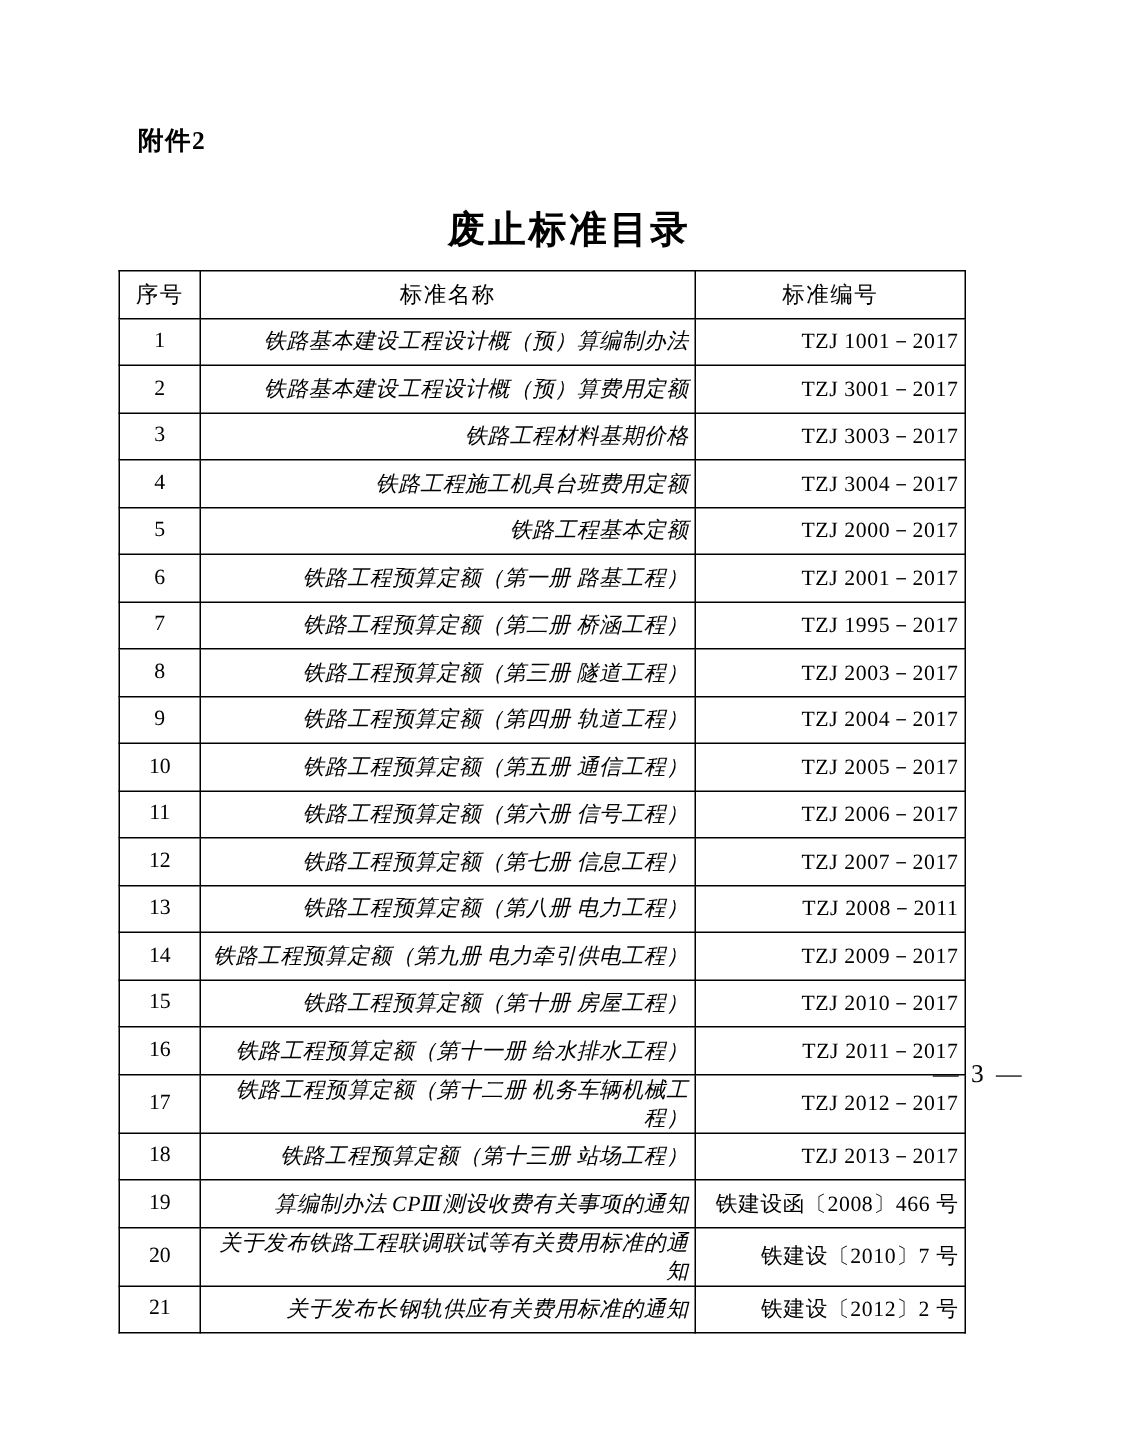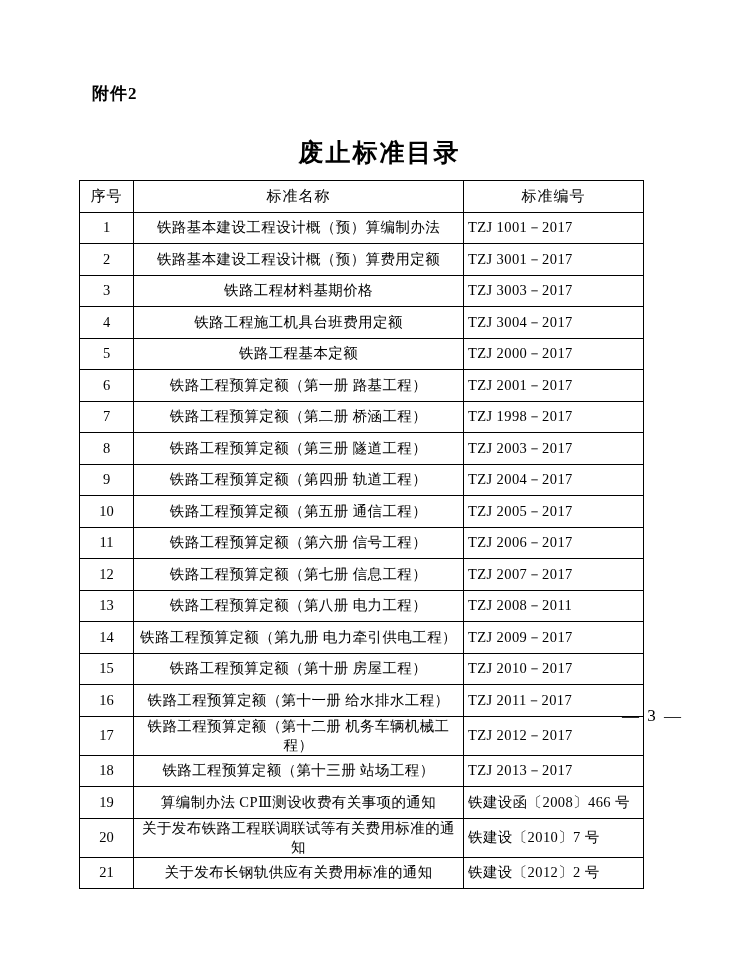--- a/index.html
+++ b/index.html
@@ -67,26 +67,27 @@
     letter-spacing: 1px;
   }
   col.c-seq { width: 54px; }
   col.c-name { width: 330px; }
   col.c-code { width: 180px; }
   td.seq {
     text-align: center;
     font-size: 14px;
   }
   td.name {
-    text-align: center;
+    text-align: right;
     padding-left: 12px;
     letter-spacing: 0.4px;
+    font-style: italic;
   }
   td.code {
-    text-align: left;
+    text-align: right;
     letter-spacing: 0.4px;
   }
   .page-number {
     position: absolute;
     right: 64px;
     bottom: 34px;
     font-size: 17px;
     letter-spacing: 2px;
     font-family: "Liberation Serif", "DejaVu Serif", serif;
   }
@@ -140,21 +141,21 @@
         <td class="code">TZJ 2000－2017</td>
       </tr>
       <tr>
         <td class="seq">6</td>
         <td class="name">铁路工程预算定额（第一册 路基工程）</td>
         <td class="code">TZJ 2001－2017</td>
       </tr>
       <tr>
         <td class="seq">7</td>
         <td class="name">铁路工程预算定额（第二册 桥涵工程）</td>
-        <td class="code">TZJ 1998－2017</td>
+        <td class="code">TZJ 1995－2017</td>
       </tr>
       <tr>
         <td class="seq">8</td>
         <td class="name">铁路工程预算定额（第三册 隧道工程）</td>
         <td class="code">TZJ 2003－2017</td>
       </tr>
       <tr>
         <td class="seq">9</td>
         <td class="name">铁路工程预算定额（第四册 轨道工程）</td>
         <td class="code">TZJ 2004－2017</td>

